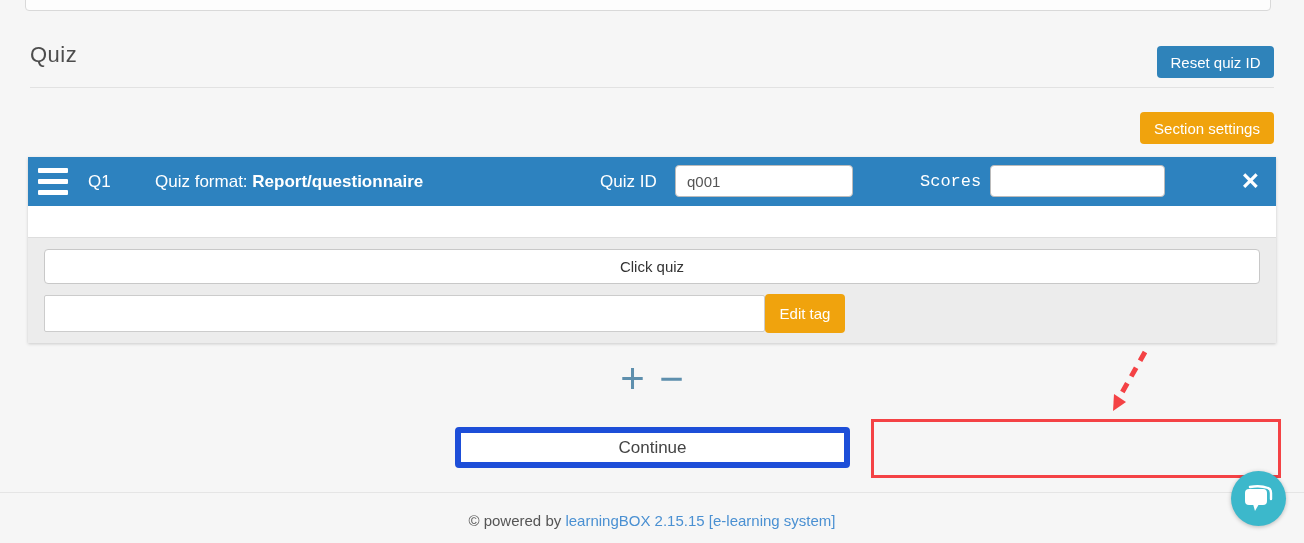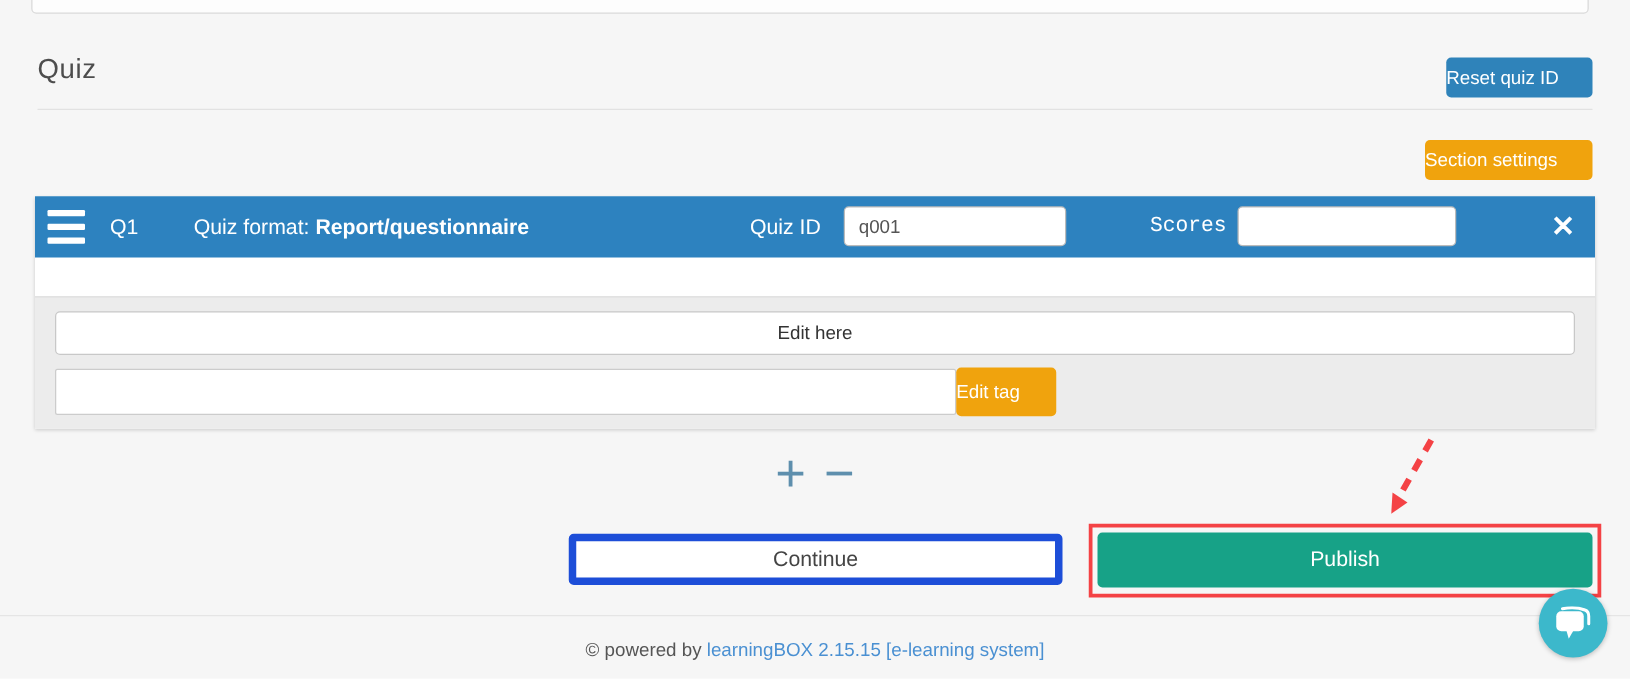--- a/index.html
+++ b/index.html
@@ -10,21 +10,21 @@
   
   .top-remnant { position:absolute; left:25px; top:-14px; width:1246px; height:25px;
     background:#fdfdfd; border:1px solid #d9d9d9; border-radius:4px; }
 
   .page-title { position:absolute; left:30px; top:42px; font-size:22px; font-weight:400;
     color:#4d4d4d; letter-spacing:0.5px; }
   .heading-divider { position:absolute; left:30px; right:30px; top:87px; height:0;
     border-top:1px solid #e2e2e2; }
 
   .btn { display:inline-block; border:none; border-radius:4px; color:#fff; font-size:15px;
-    text-align:left; cursor:pointer; font-family:"Liberation Sans", sans-serif; }
+    text-align:center; cursor:pointer; font-family:"Liberation Sans", sans-serif; }
   .btn-blue { background:#2f83ba; }
   .btn-orange { background:#f0a30d; }
 
   .reset-quiz { position:absolute; left:1157px; top:46px; width:117px; height:32px; }
   .section-settings { position:absolute; left:1140px; top:112px; width:134px; height:32px; }
 
   
   .quiz-card { position:absolute; left:28px; top:157px; width:1248px; height:186px;
     background:#fff; box-shadow:0 1px 3px rgba(0,0,0,0.18); }
   .card-header { position:relative; height:49px; background:#2d82bf; color:#fff; font-size:17px; }
@@ -108,35 +108,34 @@
       <div class="hdr-label lbl-quizid">Quiz ID</div>
       <input class="hdr-input inp-quizid" type="text" value="q001" style="">
       <div class="hdr-label lbl-scores">Scores</div>
       <input class="hdr-input inp-scores" type="text" value="" style="">
       <div class="close-x">✕</div>
     </div>
 
     <div class="card-white-row"></div>
 
     <div class="card-gray">
-      <button class="edit-quiz">Edit here</button>
+      <button class="edit-quiz">Click quiz</button>
       <input class="tag-input" type="text" value="" style="">
       <button class="btn btn-orange edit-tag">Edit tag</button>
     </div>
   </div>
 
   <div class="pm-wrap">
     <span>+</span>
     <span>−</span>
   </div>
 
   <button class="continue-btn">Continue</button>
 
   <div class="publish-highlight"></div>
-  <button class="publish-btn">Publish</button>
 
   <svg class="arrow-svg" width="70" height="70" viewBox="0 0 70 70">
     <line x1="50" y1="4" x2="24" y2="50" stroke="#f44245" stroke-width="5" stroke-dasharray="10 8"></line>
     <polygon points="18,63 31,54 19,46" fill="#f44245"></polygon>
   </svg>
 
   <div class="footer-divider"></div>
   <div class="footer">
     <span>© powered by </span><a href="#">learningBOX 2.15.15 [e-learning system]</a>
   </div>

